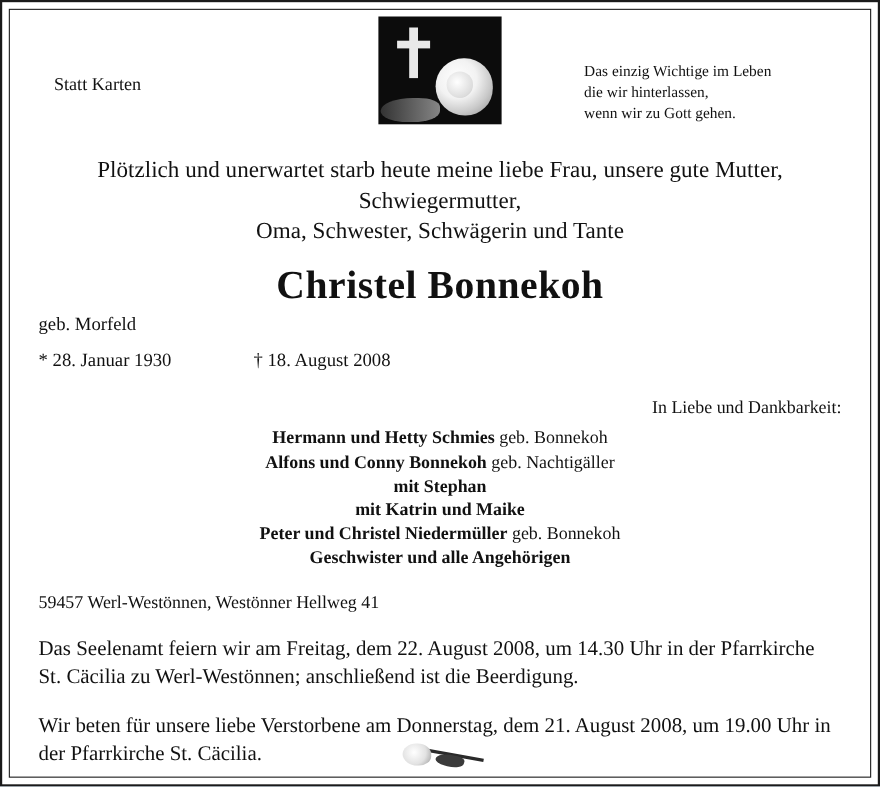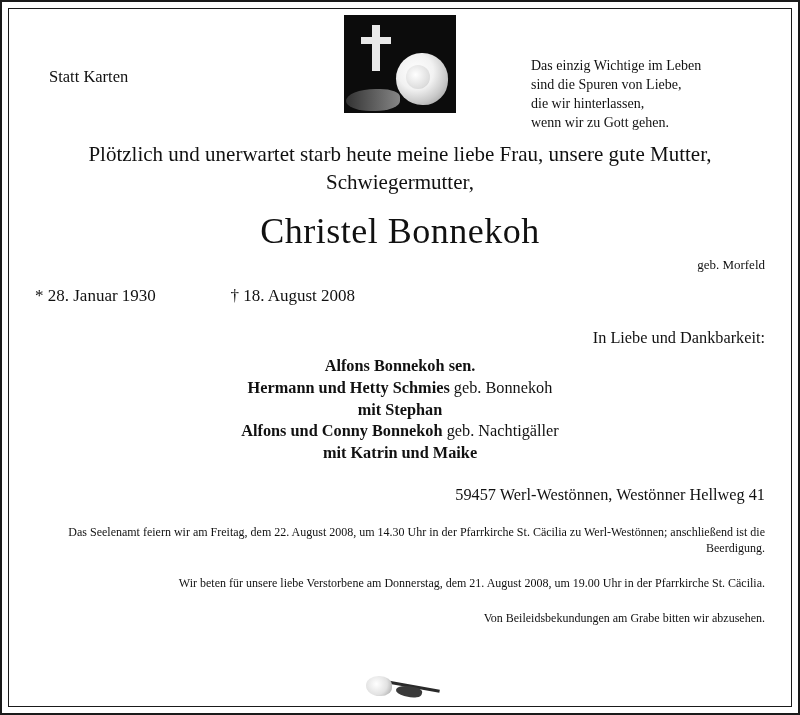--- a/index.html
+++ b/index.html
@@ -117,27 +117,27 @@
   
   .lead {
     text-align: center;
     font-size: 21px;
     line-height: 1.32;
     margin-top: 4px;
   }
   .name {
     text-align: center;
     font-size: 36px;
-    font-weight: normal;
+    font-weight: bold;
     letter-spacing: .5px;
     margin-top: 14px;
   }
   .maiden {
-    text-align: right;
-    font-size: 13px;
+    text-align: left;
+    font-size: 17px;
     margin-top: 5px;
   }
   .dates {
     text-align: left;
     font-size: 17px;
     margin-top: 13px;
   }
   .dates .sep {
     display: inline-block;
     width: 66px;
@@ -149,27 +149,27 @@
   }
   .family {
     text-align: center;
     font-size: 16.3px;
     line-height: 1.33;
     margin-top: 7px;
   }
   .family .b { font-weight: bold; }
   .family .n { font-weight: normal; }
   .address {
-    text-align: right;
+    text-align: left;
     font-size: 16.3px;
     margin-top: 21px;
   }
   .para {
-    text-align: right;
-    font-size: 12px;
+    text-align: left;
+    font-size: 19px;
     line-height: 1.34;
     margin-top: 19px;
   }
   
   .bottom-rose {
     position: absolute;
     left: 50%;
     transform: translateX(-50%);
     bottom: 6px;
     width: 96px;
@@ -215,47 +215,48 @@
         <div class="statt-karten">Statt Karten</div>
 
         <div class="top-image">
           <div class="cross"></div>
           <div class="leaf"></div>
           <div class="rose"></div>
         </div>
 
         <div class="quote">
           <div>Das einzig Wichtige im Leben</div>
-          <div>sind die Spuren von Liebe,</div>
           <div>die wir hinterlassen,</div>
           <div>wenn wir zu Gott gehen.</div>
         </div>
       </div>
 
       <div class="lead">
         <div>Plötzlich und unerwartet starb heute meine liebe Frau, unsere gute Mutter, Schwiegermutter,</div>
+        <div>Oma, Schwester, Schwägerin und Tante</div>
       </div>
 
       <div class="name">Christel Bonnekoh</div>
       <div class="maiden">geb. Morfeld</div>
 
       <div class="dates">
         <span>* 28. Januar 1930</span>
         <span class="sep"></span>
         <span>† 18. August 2008</span>
       </div>
 
       <div class="dedication">In Liebe und Dankbarkeit:</div>
 
       <div class="family">
-        <div><span class="b">Alfons Bonnekoh sen.</span><span class="n"></span></div>
         <div><span class="b">Hermann und Hetty Schmies</span><span class="n"> geb. Bonnekoh</span></div>
+        <div><span class="b">Alfons und Conny Bonnekoh</span><span class="n"> geb. Nachtigäller</span></div>
         <div><span class="b">mit Stephan</span><span class="n"></span></div>
-        <div><span class="b">Alfons und Conny Bonnekoh</span><span class="n"> geb. Nachtigäller</span></div>
         <div><span class="b">mit Katrin und Maike</span><span class="n"></span></div>
+        <div><span class="b">Peter und Christel Niedermüller</span><span class="n"> geb. Bonnekoh</span></div>
+        <div><span class="b">Geschwister und alle Angehörigen</span><span class="n"></span></div>
       </div>
 
       <div class="address">59457 Werl-Westönnen, Westönner Hellweg 41</div>
 
       <div class="para">Das Seelenamt feiern wir am Freitag, dem 22. August 2008, um 14.30 Uhr in der Pfarrkirche St. Cäcilia zu Werl-Westönnen; anschließend ist die Beerdigung.</div>
       <div class="para">Wir beten für unsere liebe Verstorbene am Donnerstag, dem 21. August 2008, um 19.00 Uhr in der Pfarrkirche St. Cäcilia.</div>
       <div class="para">Von Beileidsbekundungen am Grabe bitten wir abzusehen.</div>
 
       <div class="bottom-rose">
         <div class="stem"></div>

